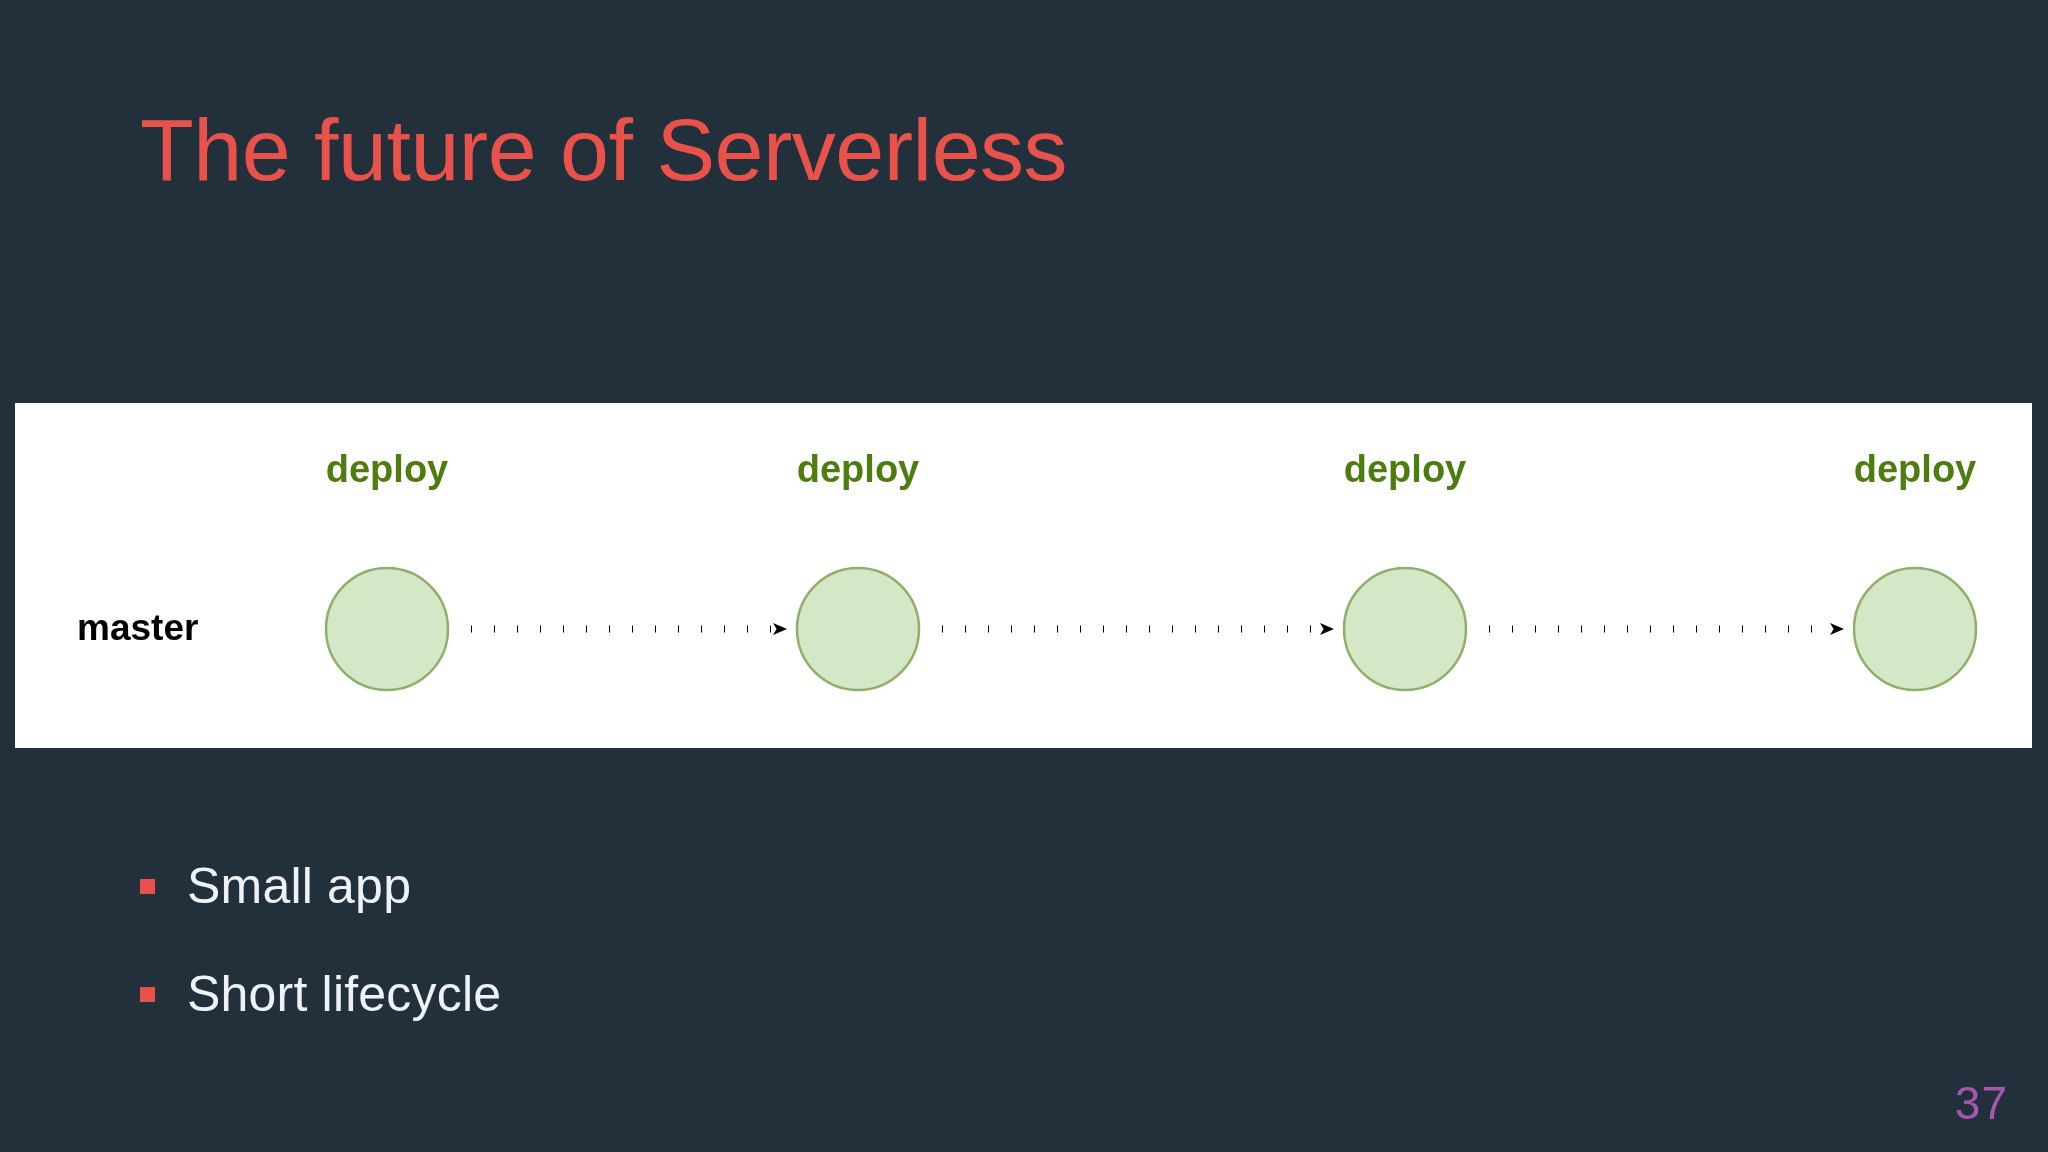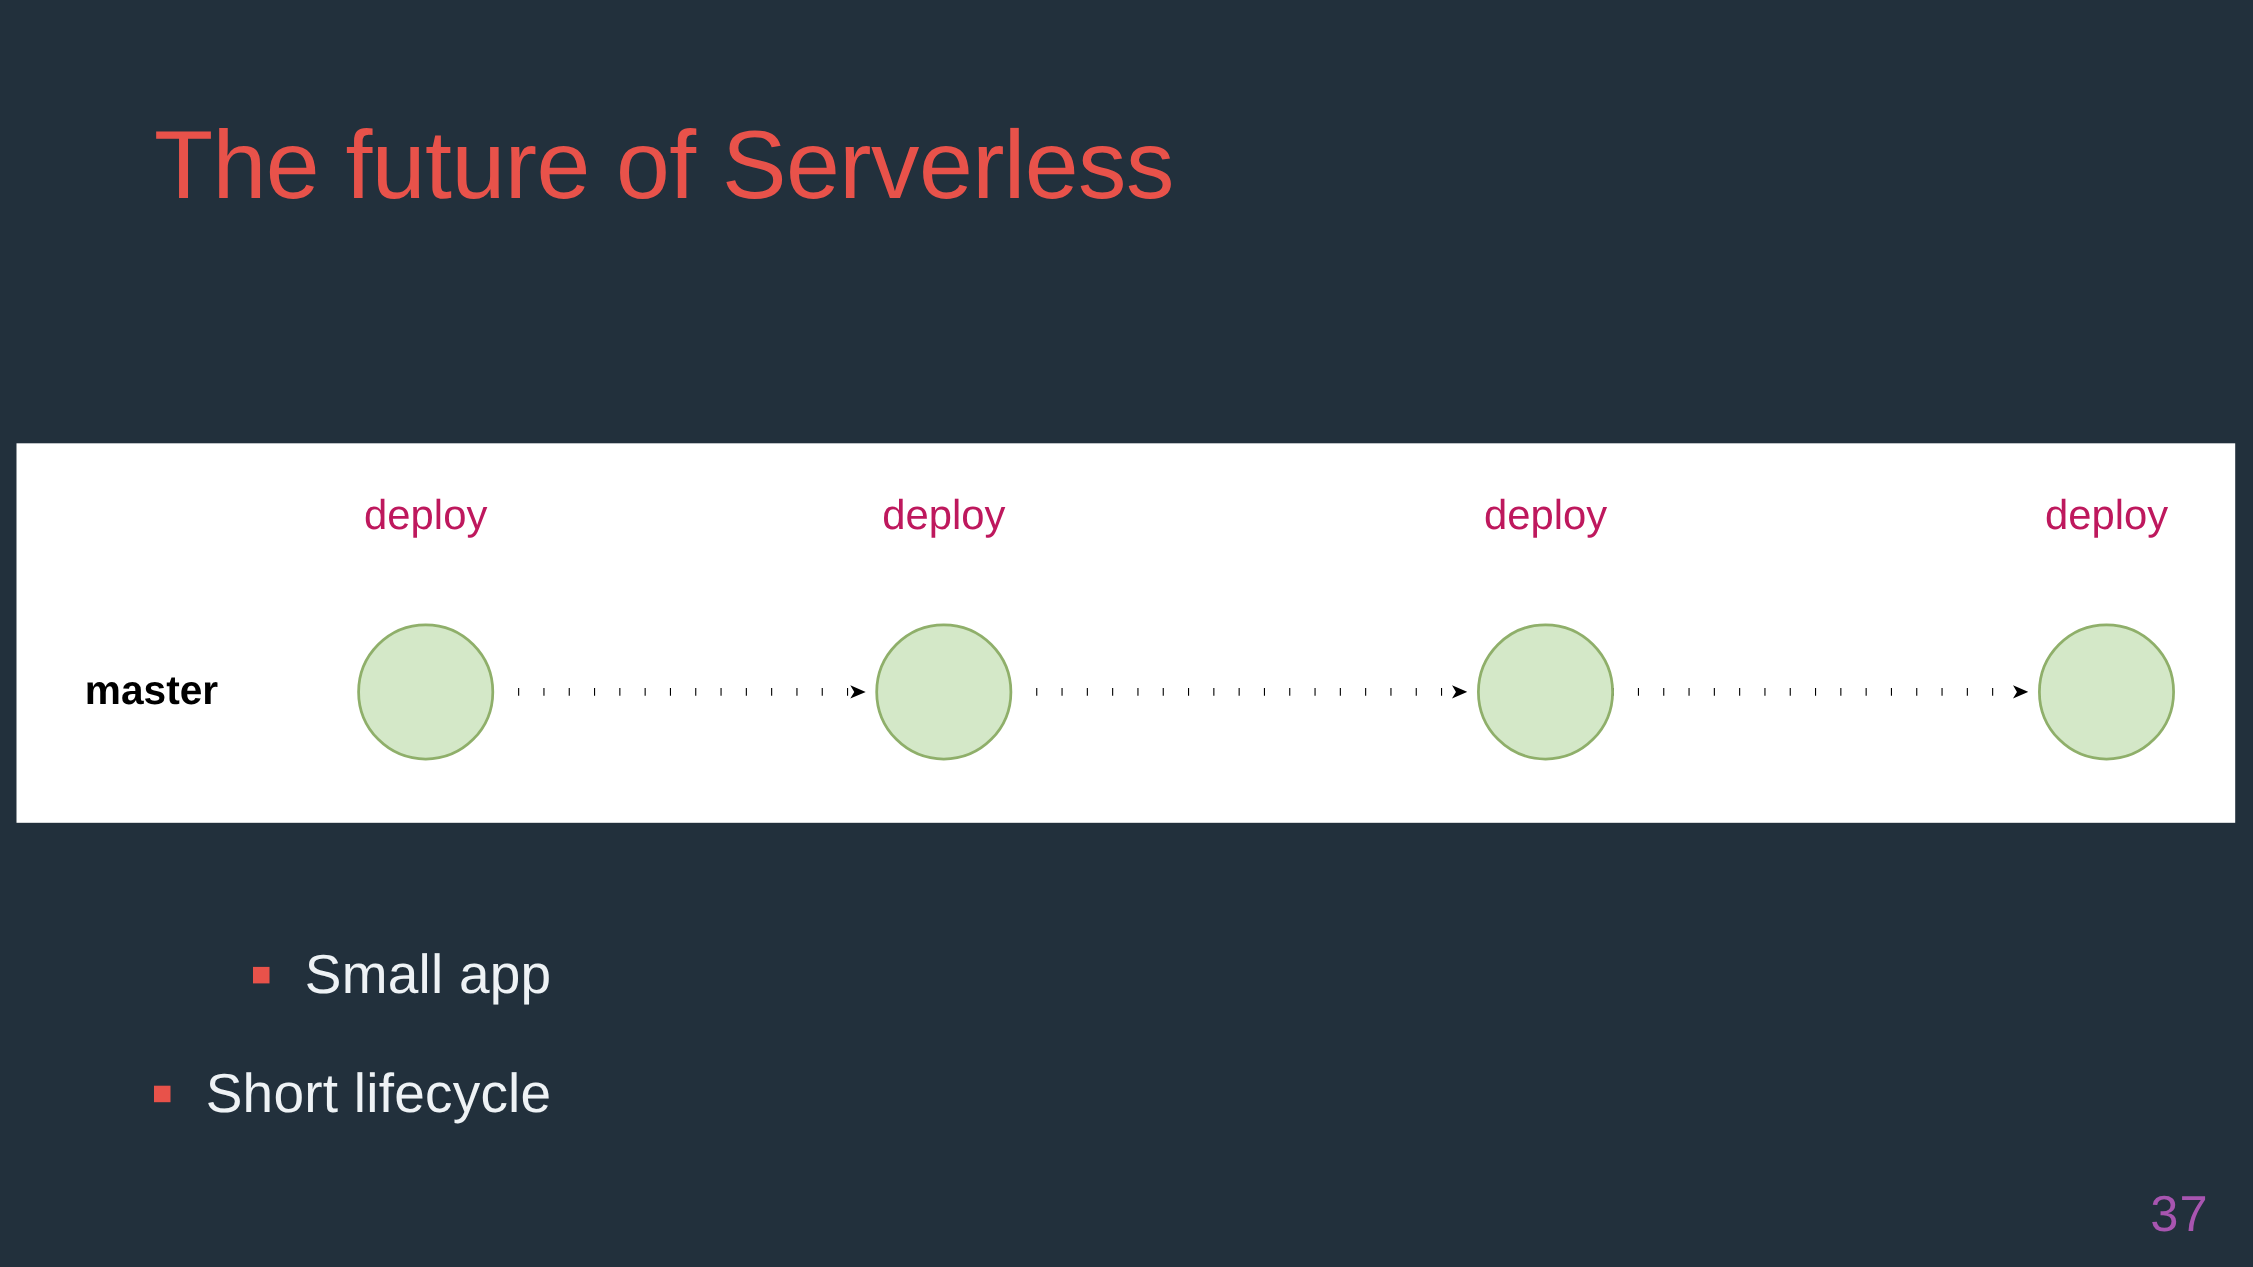--- a/index.html
+++ b/index.html
@@ -61,37 +61,36 @@
     position: absolute;
     font-size: 37px;
     font-weight: 700;
     color: #000000;
     white-space: nowrap;
   }
 
   .node-label {
     position: absolute;
     font-size: 38px;
-    font-weight: 400;
-    color: #be185d;
+    font-weight: 700;
+    color: #4d7c0f;
     white-space: nowrap;
     transform: translateX(-50%);
   }
 
   
   .bullets {
     position: absolute;
     left: 140px;
     top: 832px;
   }
   .bullet-row {
     display: flex;
     align-items: center;
     height: 108px;
-    justify-content: flex-end;
   }
   .bullet-marker {
     width: 15px;
     height: 15px;
     background: #e8524a;
     flex: 0 0 auto;
     margin-right: 32px;
   }
   .bullet-text {
     font-size: 50px;

